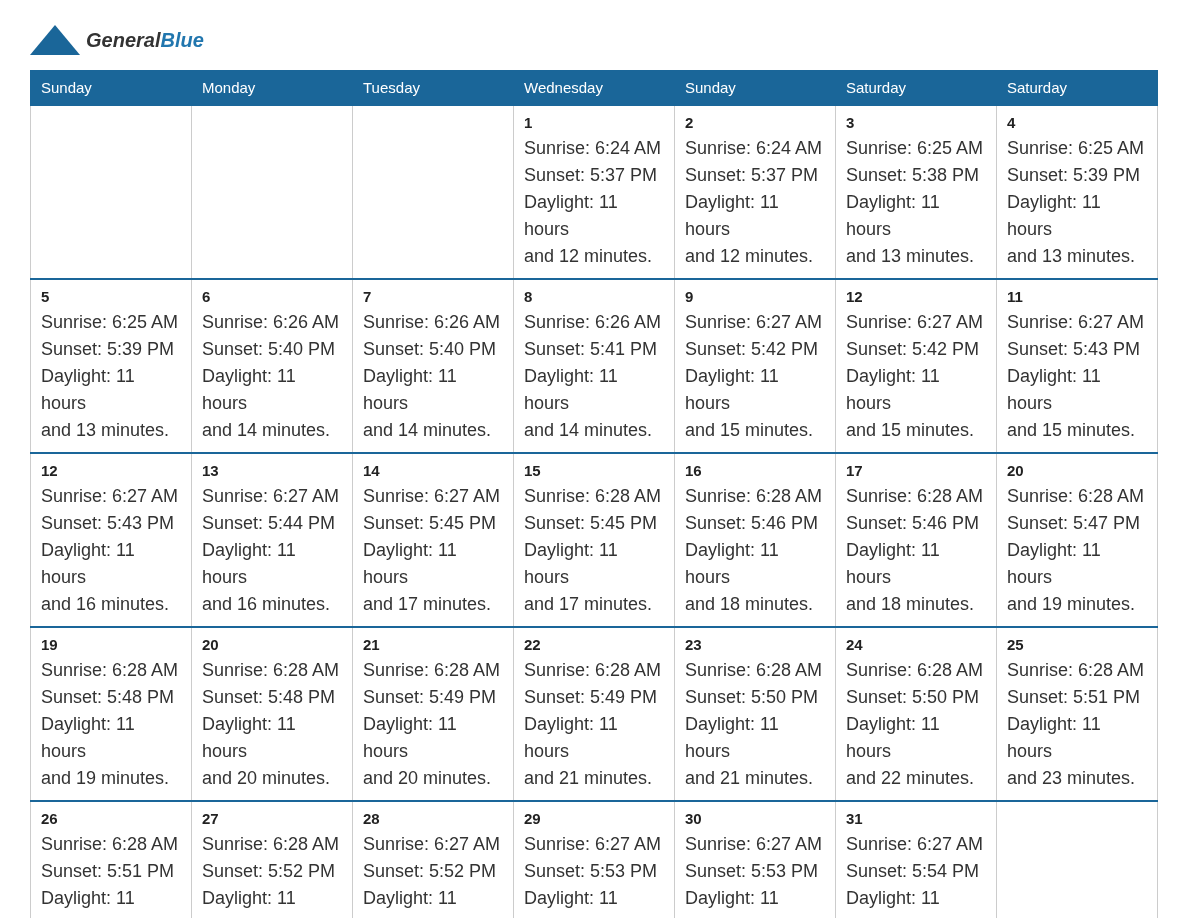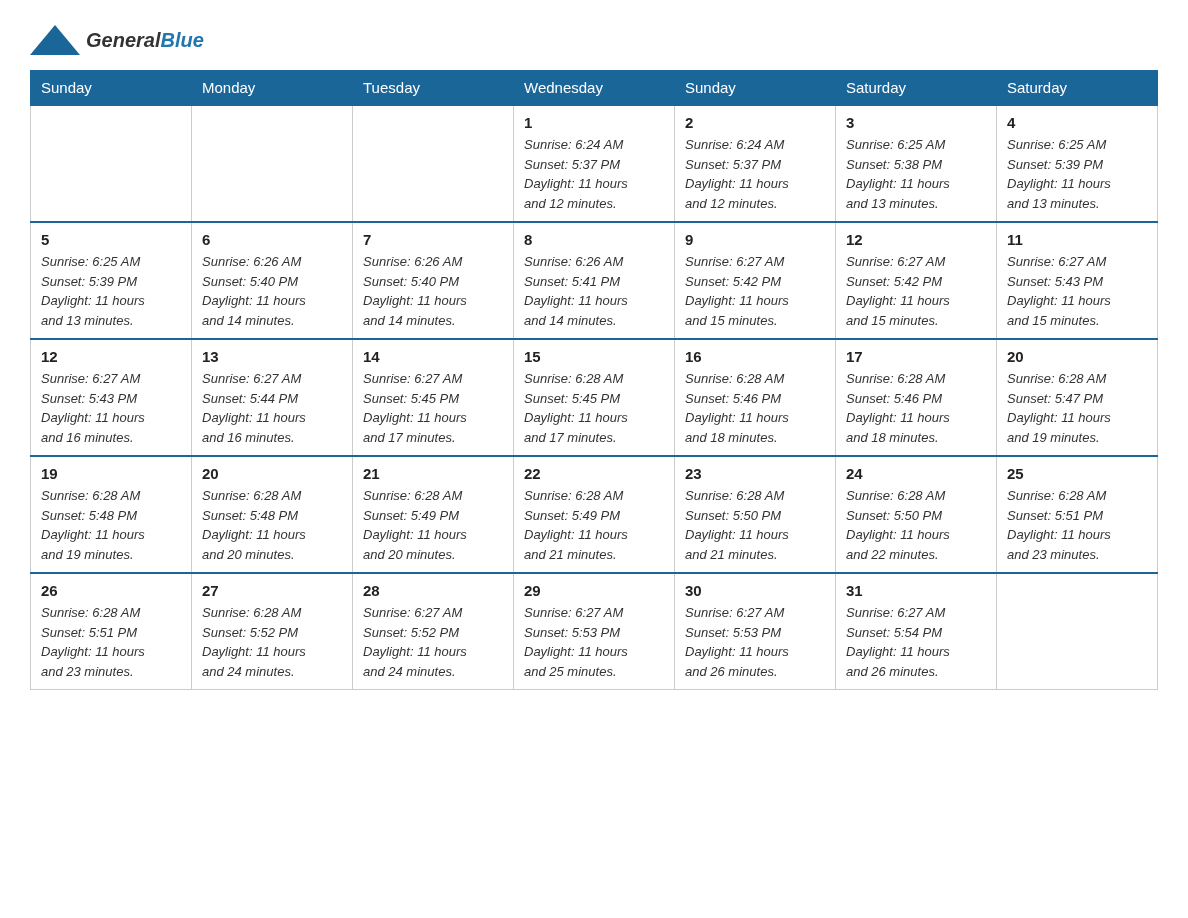--- a/index.html
+++ b/index.html
@@ -62,24 +62,23 @@
     .calendar td.empty {
       background: #fff;
     }
     .day-number {
       font-size: 15px;
       font-weight: bold;
       color: #222;
       margin-bottom: 4px;
     }
     .day-info {
-      font-size: 13px;
+      font-size: 18px;
       color: #333;
       line-height: 1.5;
-      font-style: italic;
     }
     .calendar tr td {
       height: 115px;
     }
   </style>
 </head>
 <body>
 
 <div class="header">
   <div class="logo">

